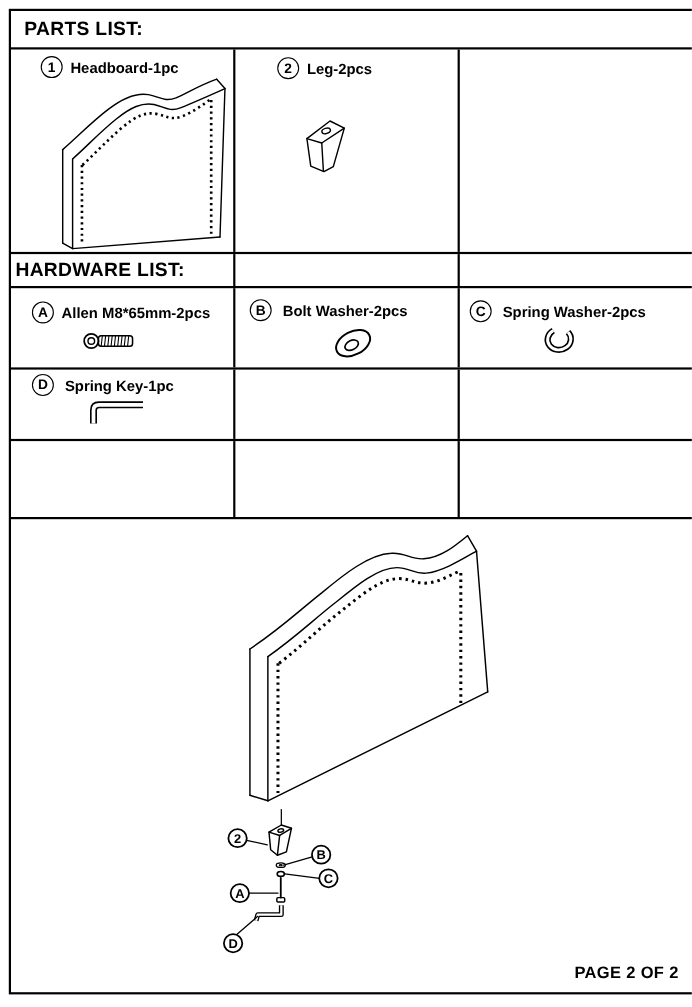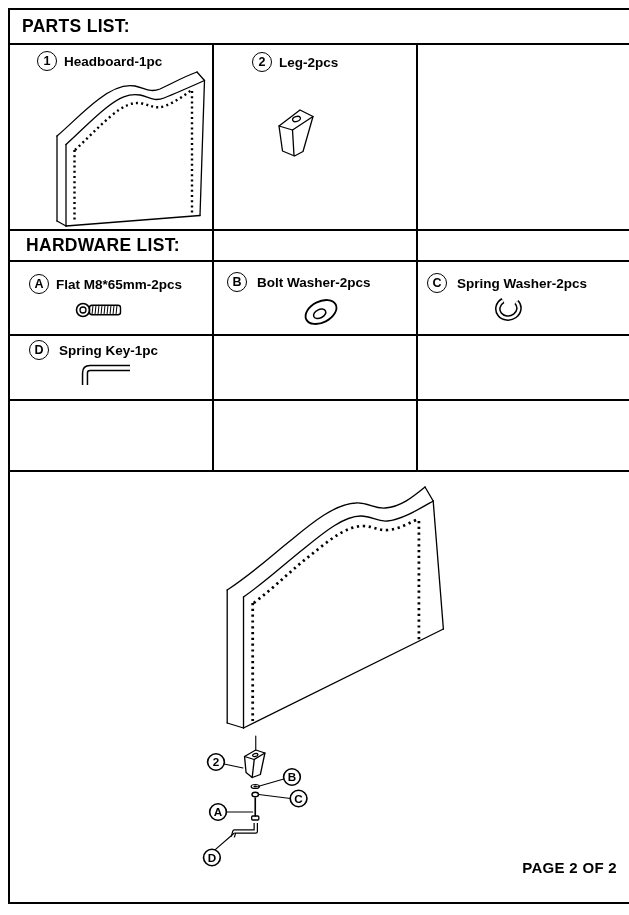--- a/index.html
+++ b/index.html
@@ -8,34 +8,34 @@
   .sheet{position:absolute;left:8px;top:8px;width:624px;height:896px;
          border:2px solid #000;box-sizing:border-box;background:#fff;}
   .row{display:grid;grid-template-columns:204px 204px 200px;box-sizing:border-box;}
   .row-full{display:block;box-sizing:border-box;}
   .bb{border-bottom:2px solid #000;}
   .cell{position:relative;box-sizing:border-box;}
   .cell.br{border-right:2px solid #000;}
   .title-row{height:35px;display:flex;align-items:center;padding-left:12px;
              font-weight:bold;font-size:17.5px;letter-spacing:.3px;}
   .hw-title{font-weight:bold;font-size:17.5px;letter-spacing:.3px;
-            display:flex;align-items:center;padding-left:16px;}
+            display:flex;align-items:center;padding-left:4px;}
   .h-parts{height:186px;}
   .h-hwtitle{height:31px;}
   .h-hw1{height:74px;}
   .h-hw2{height:65px;}
   .h-hw3{height:71px;}
   .diagram-area{position:relative;height:430px;}
   .cell svg, .diagram-area > svg{position:absolute;inset:0;width:100%;height:100%;display:block;}
   .item-label{position:absolute;display:flex;align-items:center;gap:7px;
               font-weight:bold;font-size:13.5px;white-space:nowrap;z-index:2;}
   .badge{display:inline-flex;width:18px;height:18px;border:1.8px solid #000;border-radius:50%;
          align-items:center;justify-content:center;font-size:12.5px;font-weight:bold;
          box-sizing:content-box;background:#fff;flex:0 0 auto;}
-  .footer{position:absolute;right:13px;bottom:26px;font-weight:bold;font-size:15px;letter-spacing:.3px;}
+  .footer{position:absolute;right:13px;bottom:9px;font-weight:bold;font-size:15px;letter-spacing:.3px;}
   .ln{stroke:#000;fill:none;stroke-width:1.3;stroke-linecap:round;stroke-linejoin:round;}
   .dot{stroke:#000;fill:none;stroke-width:2.7;stroke-dasharray:2.2 3.6;stroke-linecap:butt;}
   .co{stroke:#000;fill:#fff;stroke-width:1.6;}
   .cotxt{font-family:"Liberation Sans",sans-serif;font-weight:bold;font-size:11.5px;text-anchor:middle;}
 </style>
 </head>
 <body>
 
 <div class="page">
   <div class="sheet">
@@ -84,21 +84,21 @@
         <span>HARDWARE LIST:</span>
       </div>
       <div class="cell br"></div>
       <div class="cell"></div>
     </div>
 
     <div class="row h-hw1 bb">
       <div class="cell br">
         <div class="item-label" style="left:19px;top:12px;">
           <span class="badge">A</span>
-          <span>Flat M8*65mm-2pcs</span>
+          <span>Allen M8*65mm-2pcs</span>
         </div>
         <svg viewBox="11 263 202 72" preserveAspectRatio="none">
           <circle class="ln" cx="84" cy="311" r="6.5" style="stroke-width:1.6"></circle>
           <circle class="ln" cx="84" cy="311" r="3" style="stroke-width:1.3"></circle>
           <rect class="ln" x="90.5" y="306.2" width="31" height="9.6" rx="2.5" style="stroke-width:1.4"></rect>
           <path class="ln" style="stroke-width:1" d="M94,306.5 L93,315.5 M97,306.5 L96,315.5 M100,306.5 L99,315.5 M103,306.5 L102,315.5 M106,306.5 L105,315.5 M109,306.5 L108,315.5 M112,306.5 L111,315.5 M115,306.5 L114,315.5 M118,306.5 L117,315.5"></path>
         </svg>
       </div>
       <div class="cell br">
         <div class="item-label" style="left:13px;top:10px;gap:10px;">

